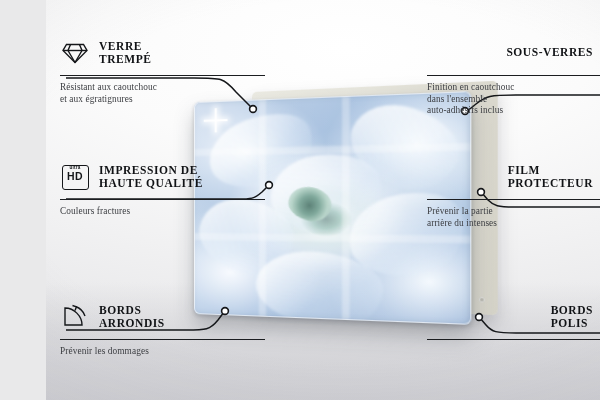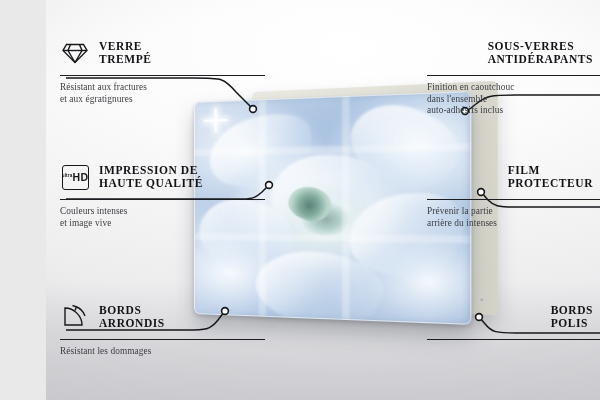--- a/index.html
+++ b/index.html
@@ -90,21 +90,21 @@
   .feat.left{left:14px;text-align:left}
   .feat.right{right:14px;text-align:left}
   .fhead{display:flex;align-items:center;gap:9px;min-height:34px}
   .feat.right .fhead{flex-direction:row-reverse}
   .ficon{flex:0 0 auto;width:30px;height:30px;display:flex;align-items:center;justify-content:center;color:#15171a}
   .ftitle{font-size:11.5px;line-height:13.5px;font-weight:700;letter-spacing:.55px;color:#111316;text-transform:uppercase}
   .rule{height:1px;background:#1b1d20;margin:5px 0 6px;width:100%}
   .fdesc{font-size:9.3px;line-height:11.6px;color:#3b3d41;letter-spacing:.1px}
 
   .hd-badge{width:25px;height:23px;border:1.4px solid #15171a;border-radius:3px;
-    display:flex;align-items:center;justify-content:center;line-height:1}
+    display:flex;flex-direction:column;align-items:center;line-height:1}
   .hd-badge .u{font-size:4.6px;font-weight:700;letter-spacing:.2px;margin-bottom:.5px;
     font-family:"Liberation Sans",sans-serif}
   .hd-badge .h{font-size:10.5px;font-weight:700;letter-spacing:.3px;
     font-family:"Liberation Sans",sans-serif}
 
   .f1{top:36px}.f2{top:160px}.f3{top:300px}
 </style>
 </head>
 <body>
 
@@ -171,72 +171,70 @@
             <path d="M9.5 3.5L7 9.5L14 21.5"></path>
           <path d="M18.5 3.5L21 9.5L14 21.5"></path>
         </svg>
       </span>
       <div>
         <div class="ftitle">VERRE</div>
         <div class="ftitle">TREMPÉ</div>
       </div>
     </div>
     <div class="rule"></div>
-    <div class="fdesc">Résistant aux fractures</div>
+    <div class="fdesc">Résistant aux caoutchouc</div>
     <div class="fdesc">et aux égratignures</div>
   </div>
 
   <div class="feat left f2">
     <div class="fhead">
       <span class="ficon">
         <span class="hd-badge">
           <span class="u">ultra</span>
           <span class="h">HD</span>
         </span>
       </span>
       <div>
         <div class="ftitle">IMPRESSION DE</div>
         <div class="ftitle">HAUTE QUALITÉ</div>
       </div>
     </div>
     <div class="rule"></div>
-    <div class="fdesc">Couleurs intenses</div>
-    <div class="fdesc">et image vive</div>
+    <div class="fdesc">Couleurs fractures</div>
   </div>
 
   <div class="feat left f3">
     <div class="fhead">
       <span class="ficon">
         <svg width="28" height="26" viewBox="0 0 28 26" fill="none" stroke="#15171a" stroke-width="1.4">
           <path d="M4 4V21H21C21 12 13 4 4 4Z"></path>
           <path d="M14.5 2.5C19 4 22.5 7.5 24 12"></path>
           <path d="M11.5 1.5L15.5 2.8L14 6.5" stroke-linejoin="round"></path>
         </svg>
       </span>
       <div>
         <div class="ftitle">BORDS</div>
         <div class="ftitle">ARRONDIS</div>
       </div>
     </div>
     <div class="rule"></div>
-    <div class="fdesc">Résistant les dommages</div>
+    <div class="fdesc">Prévenir les dommages</div>
   </div>
 
   <div class="feat right f1">
     <div class="fhead">
       <span class="ficon">
         <svg width="28" height="28" viewBox="0 0 28 28" fill="none" stroke="#15171a" stroke-width="1.3" stroke-linejoin="round">
           <path d="M11.5 2H16.5V10H20L14 16L8 10H11.5V2Z"></path>
           <path d="M14 16.5L24.5 20.5L14 24.5L3.5 20.5L14 16.5Z"></path>
           <path d="M3.5 22.8L14 26.8L24.5 22.8"></path>
         </svg>
       </span>
       <div>
         <div class="ftitle">SOUS-VERRES</div>
-        <div class="ftitle">ANTIDÉRAPANTS</div>
       </div>
     </div>
     <div class="rule"></div>
     <div class="fdesc">Finition en caoutchouc</div>
     <div class="fdesc">dans l'ensemble</div>
     <div class="fdesc">auto-adhésifs inclus</div>
   </div>
 
   <div class="feat right f2">
     <div class="fhead">

